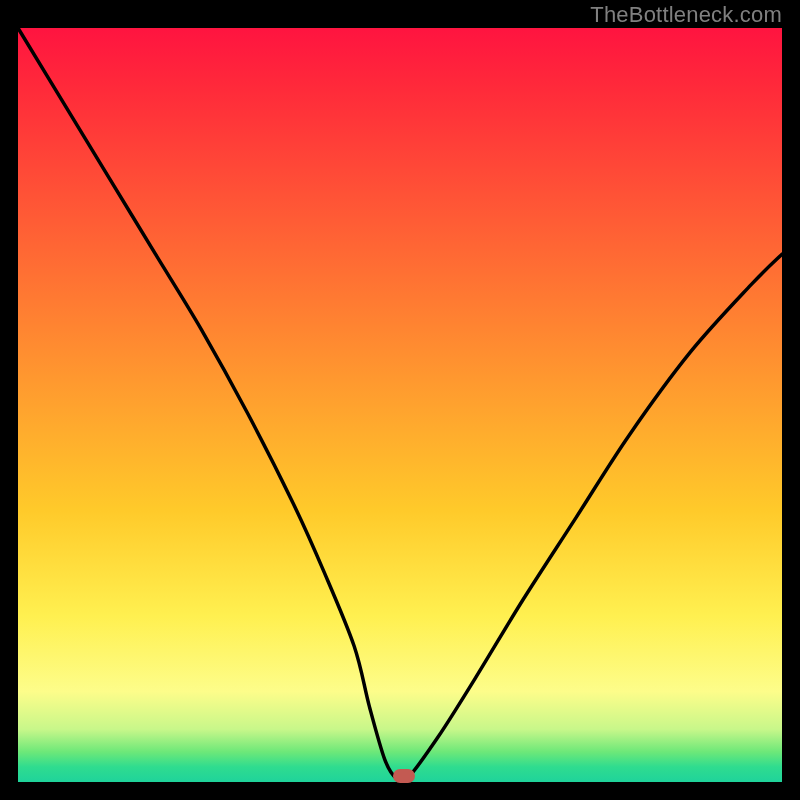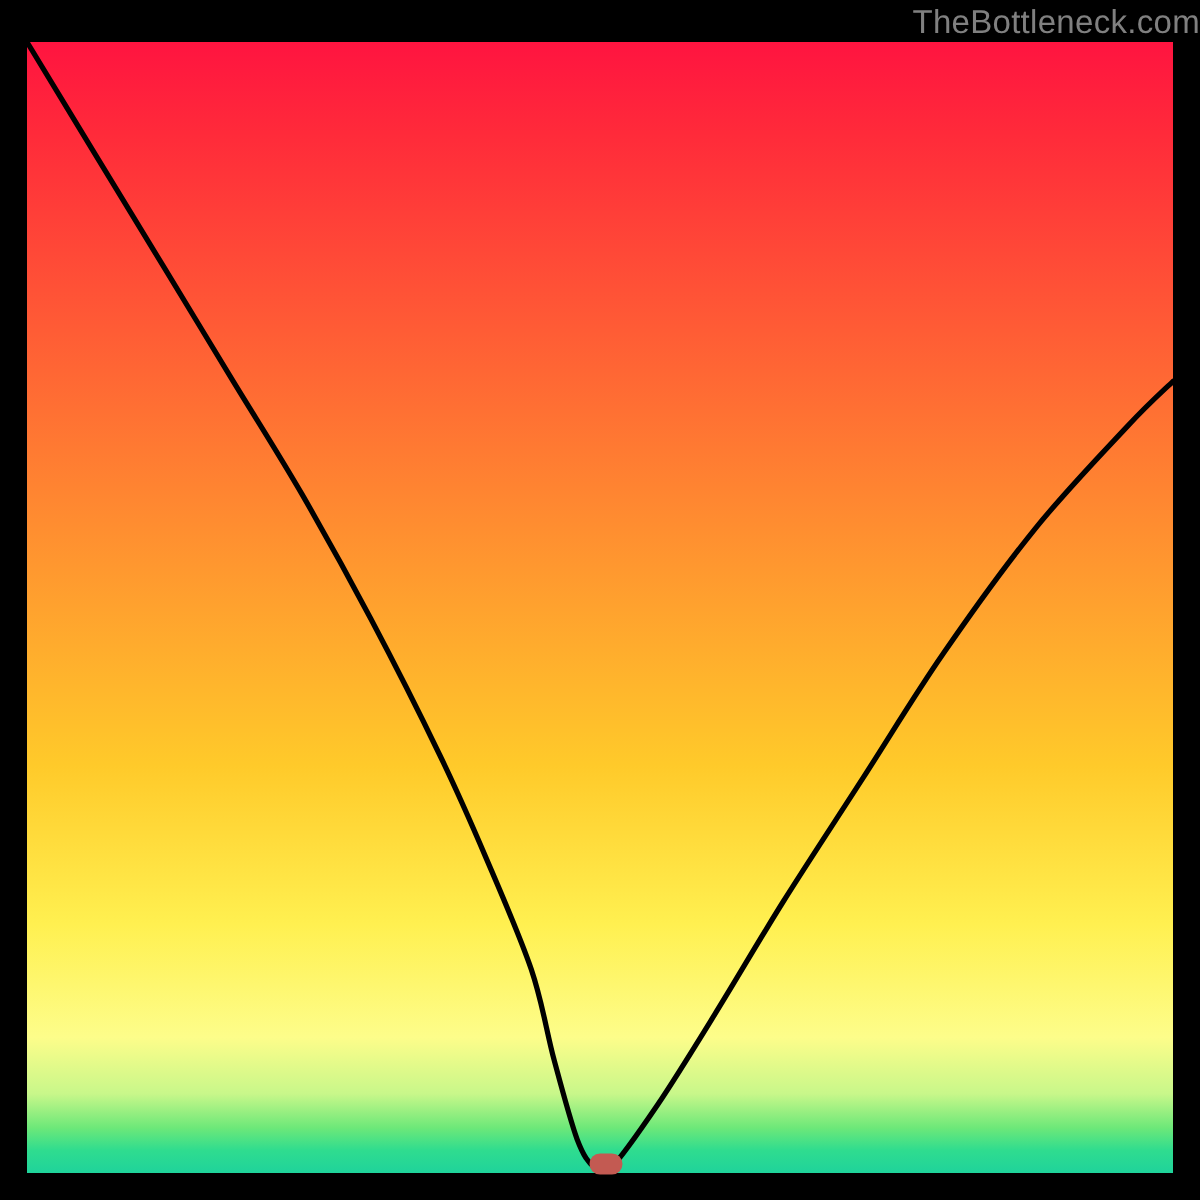--- a/index.html
+++ b/index.html
@@ -13,21 +13,21 @@
   }
   .frame {
     position: relative;
     width: 800px;
     height: 800px;
     background: #000;
   }
   .watermark {
     position: absolute;
     top: 2px;
-    right: 0;
+    right: 18px;
     color: #808080;
     font-size: 22px;
     letter-spacing: 0.2px;
     user-select: none;
   }
   .plot {
     position: absolute;
     left: 18px;
     top: 28px;
     width: 764px;

